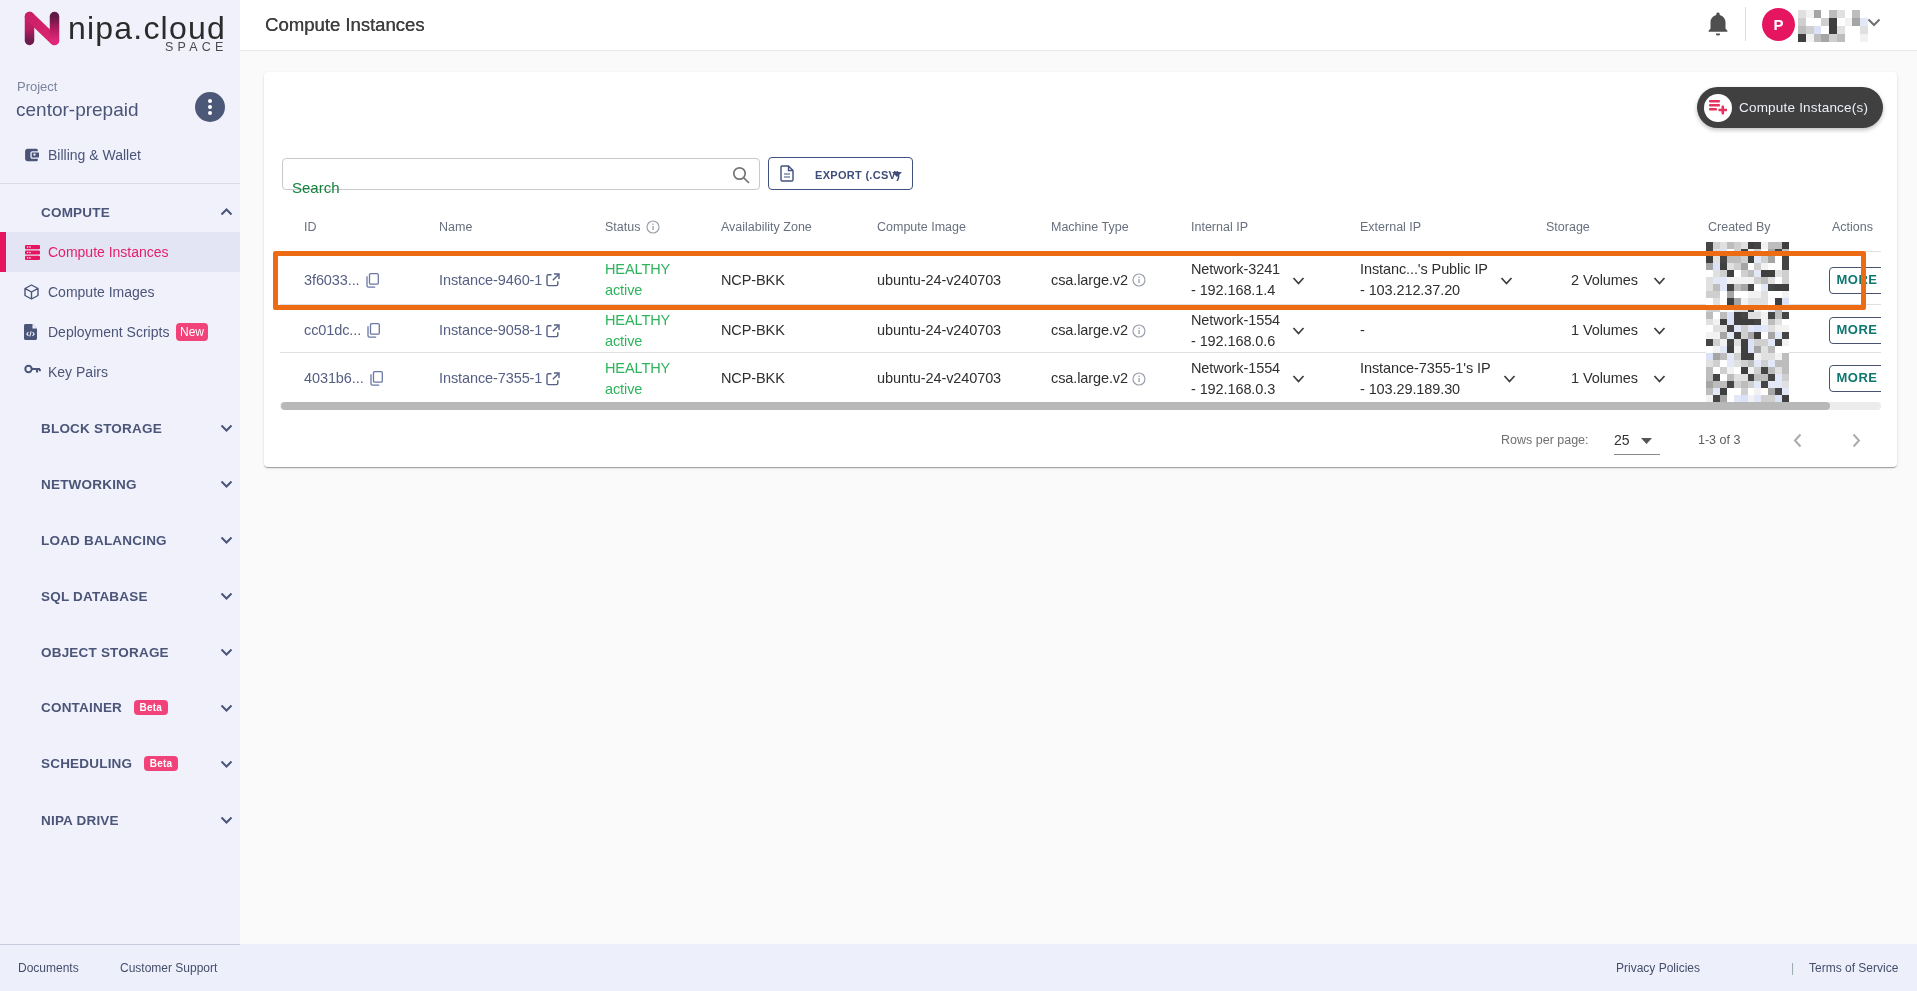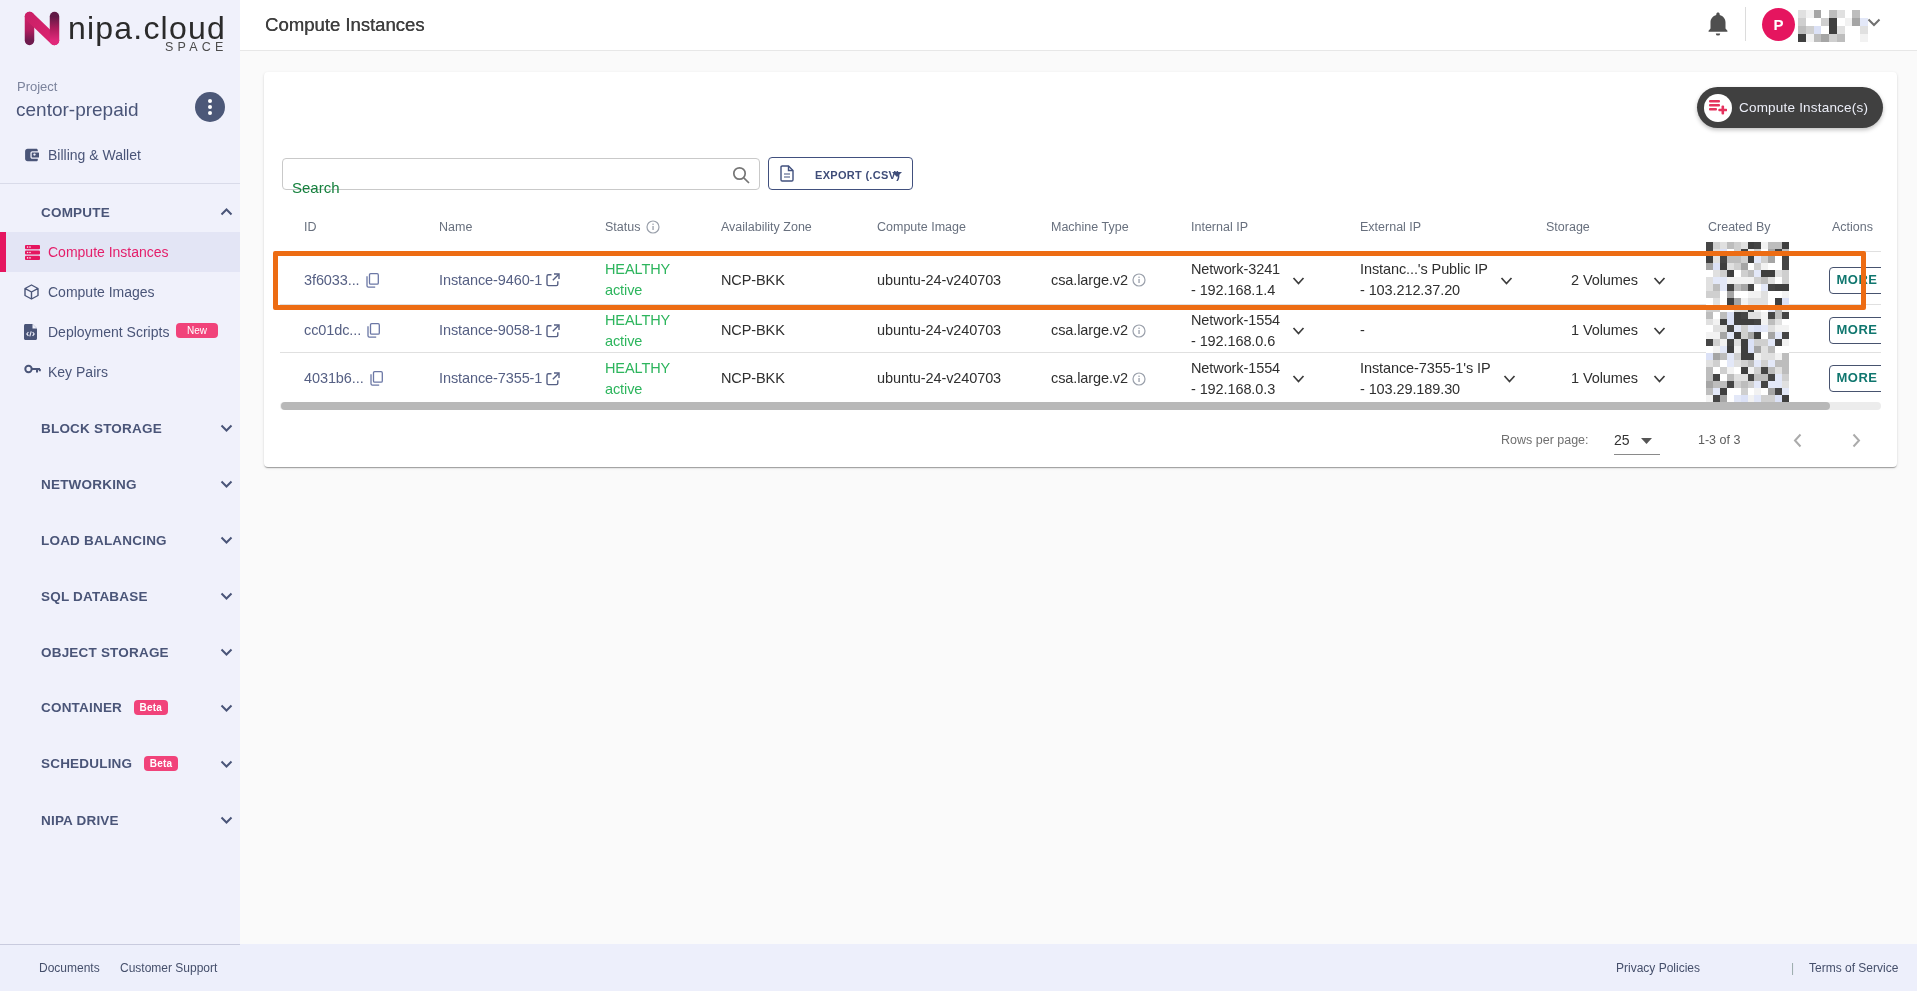--- a/index.html
+++ b/index.html
@@ -25,21 +25,21 @@
 .nav-item { position:absolute; left:0; width:240px; height:40px; }
 .nav-item .ic { position:absolute; left:24px; top:12px; }
 .nav-item .tx { position:absolute; left:48px; top:50%; transform:translateY(-50%); font-size:14px; color:#4a5578; }
 .side-div { position:absolute; left:0; width:240px; height:1px; background:#d9dbe9; }
 .sec-head { position:absolute; left:16px; width:240px; height:24px; }
 .sec-head .tx { font-size:13.5px; font-weight:700; color:#4a5578; position:absolute; left:25px; top:50%; transform:translateY(-50%); letter-spacing:.2px; }
 .chev { position:absolute; left:204px; top:50%; transform:translateY(-50%); }
 .sel-item { position:absolute; left:0; top:232px; width:240px; height:40px; background:#e3e5f5; }
 .sel-item .bar { position:absolute; left:0; top:0; width:6px; height:40px; background:#e5155f; }
 .sel-item .tx { position:absolute; left:48px; top:50%; transform:translateY(-50%); font-size:14px; font-weight:500; color:#e41e6a; }
-.badge { display:inline-block; background:#f1437a; color:#fff; border-radius:4px; font-size:10px; padding:2px 11px; }
+.badge { display:inline-block; background:#f1437a; color:#fff; border-radius:4px; font-size:12px; padding:2px 4px; }
 
 
 .footer { position:absolute; left:0; top:944px; width:1917px; height:47px; background:#edeffb; z-index:5; }
 .footer .ln { position:absolute; top:0; left:0; width:240px; height:1px; background:#c9cbde; }
 .f-it { position:absolute; top:17px; font-size:12px; color:#454f6b; }
 
 
 .card { position:absolute; left:264px; top:72px; width:1633px; height:395px; background:#fff; border-radius:4px;
   box-shadow:0 2px 1px -1px rgba(0,0,0,.2), 0 1px 1px 0 rgba(0,0,0,.14), 0 1px 3px 0 rgba(0,0,0,.12); }
 .ci-btn { position:absolute; left:1433px; top:15px; width:186px; height:41px; border-radius:21px; background:#404040;
@@ -773,18 +773,18 @@
         <path d="M7.5 1.5 2 7.5l5.5 6" stroke="#ababab" stroke-width="2" fill="none"></path>
       </svg>
     <svg style="position:absolute;left:1588px;top:361px" width="9" height="15" viewBox="0 0 9 15">
         <path d="M1.5 1.5 7 7.5l-5.5 6" stroke="#ababab" stroke-width="2" fill="none"></path>
       </svg>
   </div>
 </div>
 
 <div class="footer">
   <div class="ln"></div>
-  <span class="f-it" style="left:39px">Documents</span>
+  <span class="f-it" style="left:18px">Documents</span>
   <span class="f-it" style="left:120px">Customer Support</span>
   <span class="f-it" style="left:1616px">Privacy Policies</span>
   <span class="f-it" style="left:1791px;color:#9aa">|</span>
   <span class="f-it" style="left:1809px">Terms of Service</span>
 </div>
 
 </body></html>

